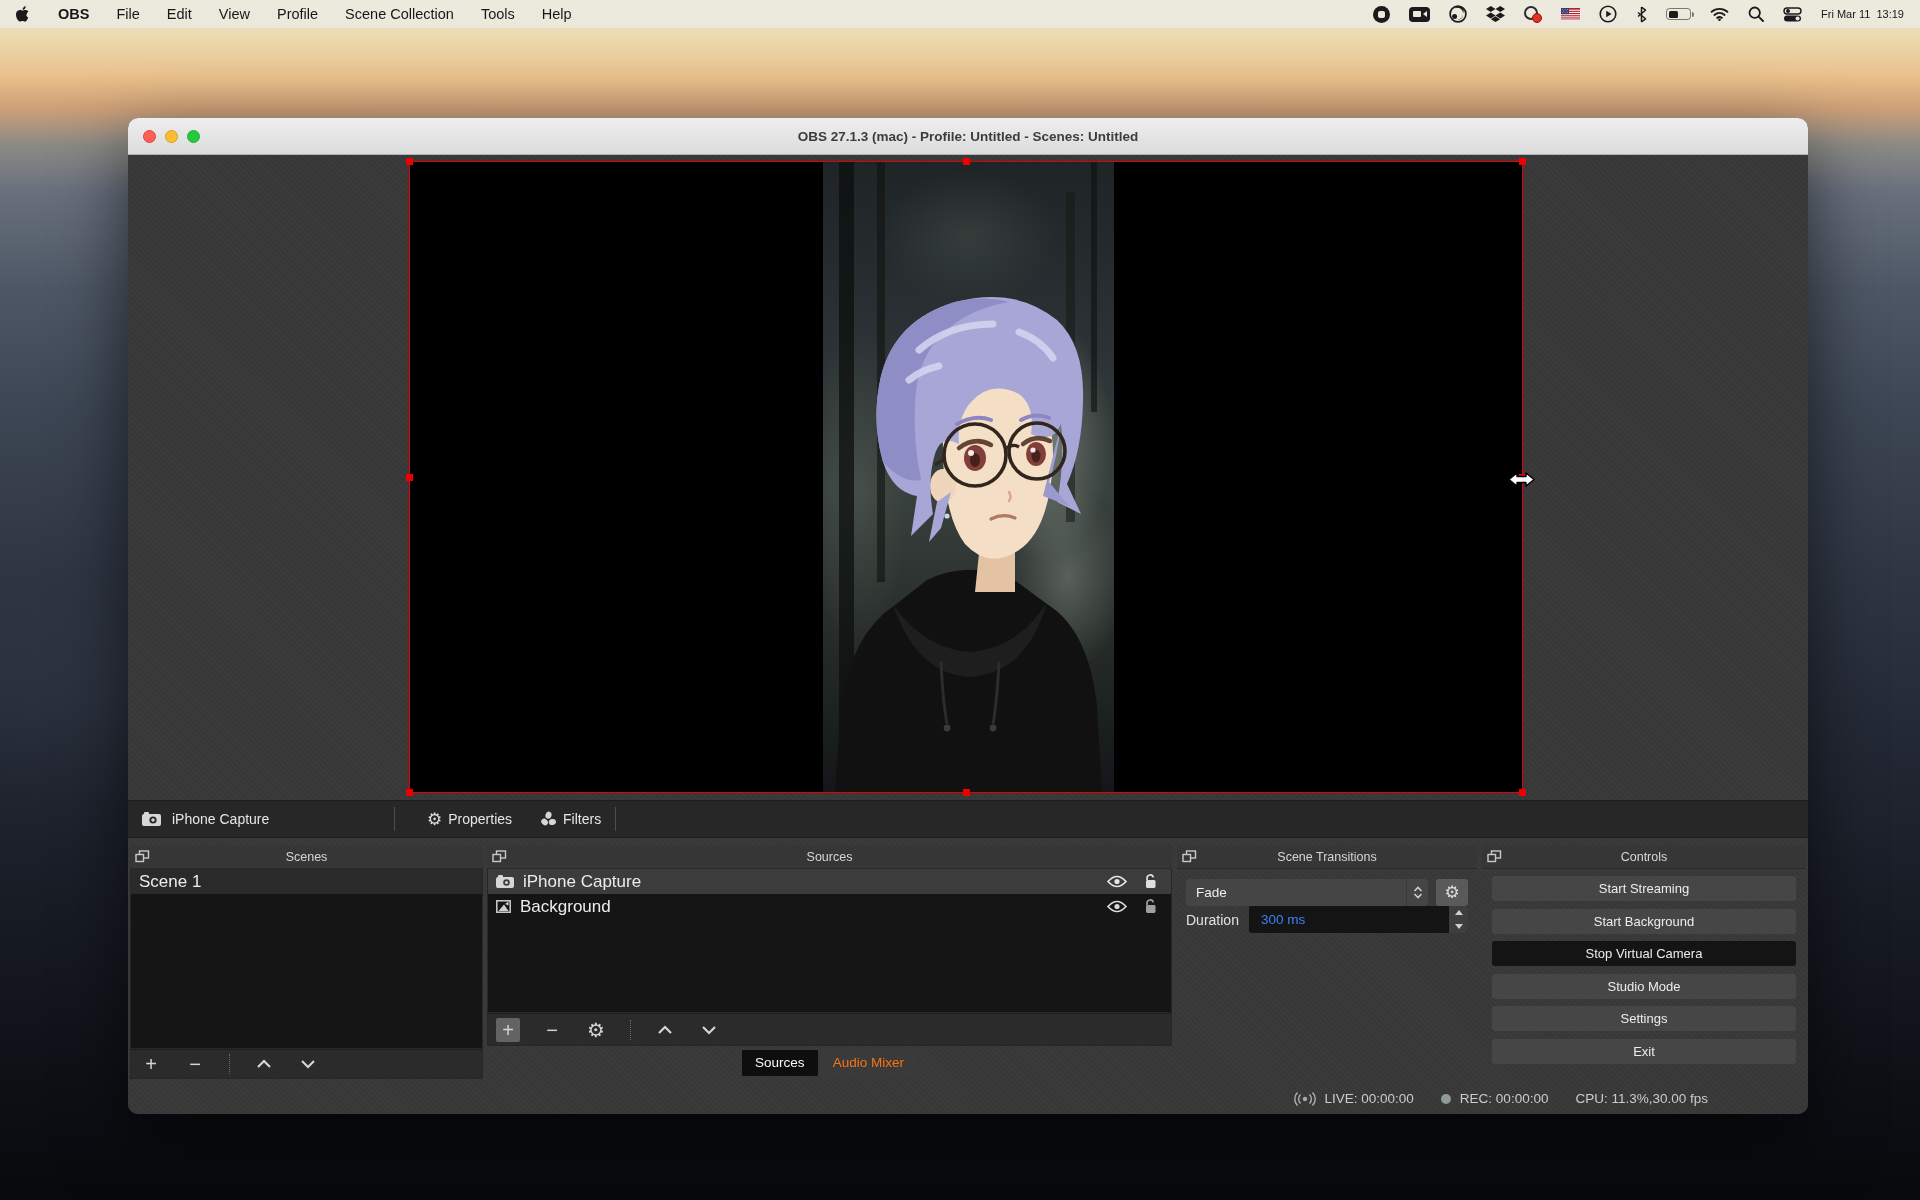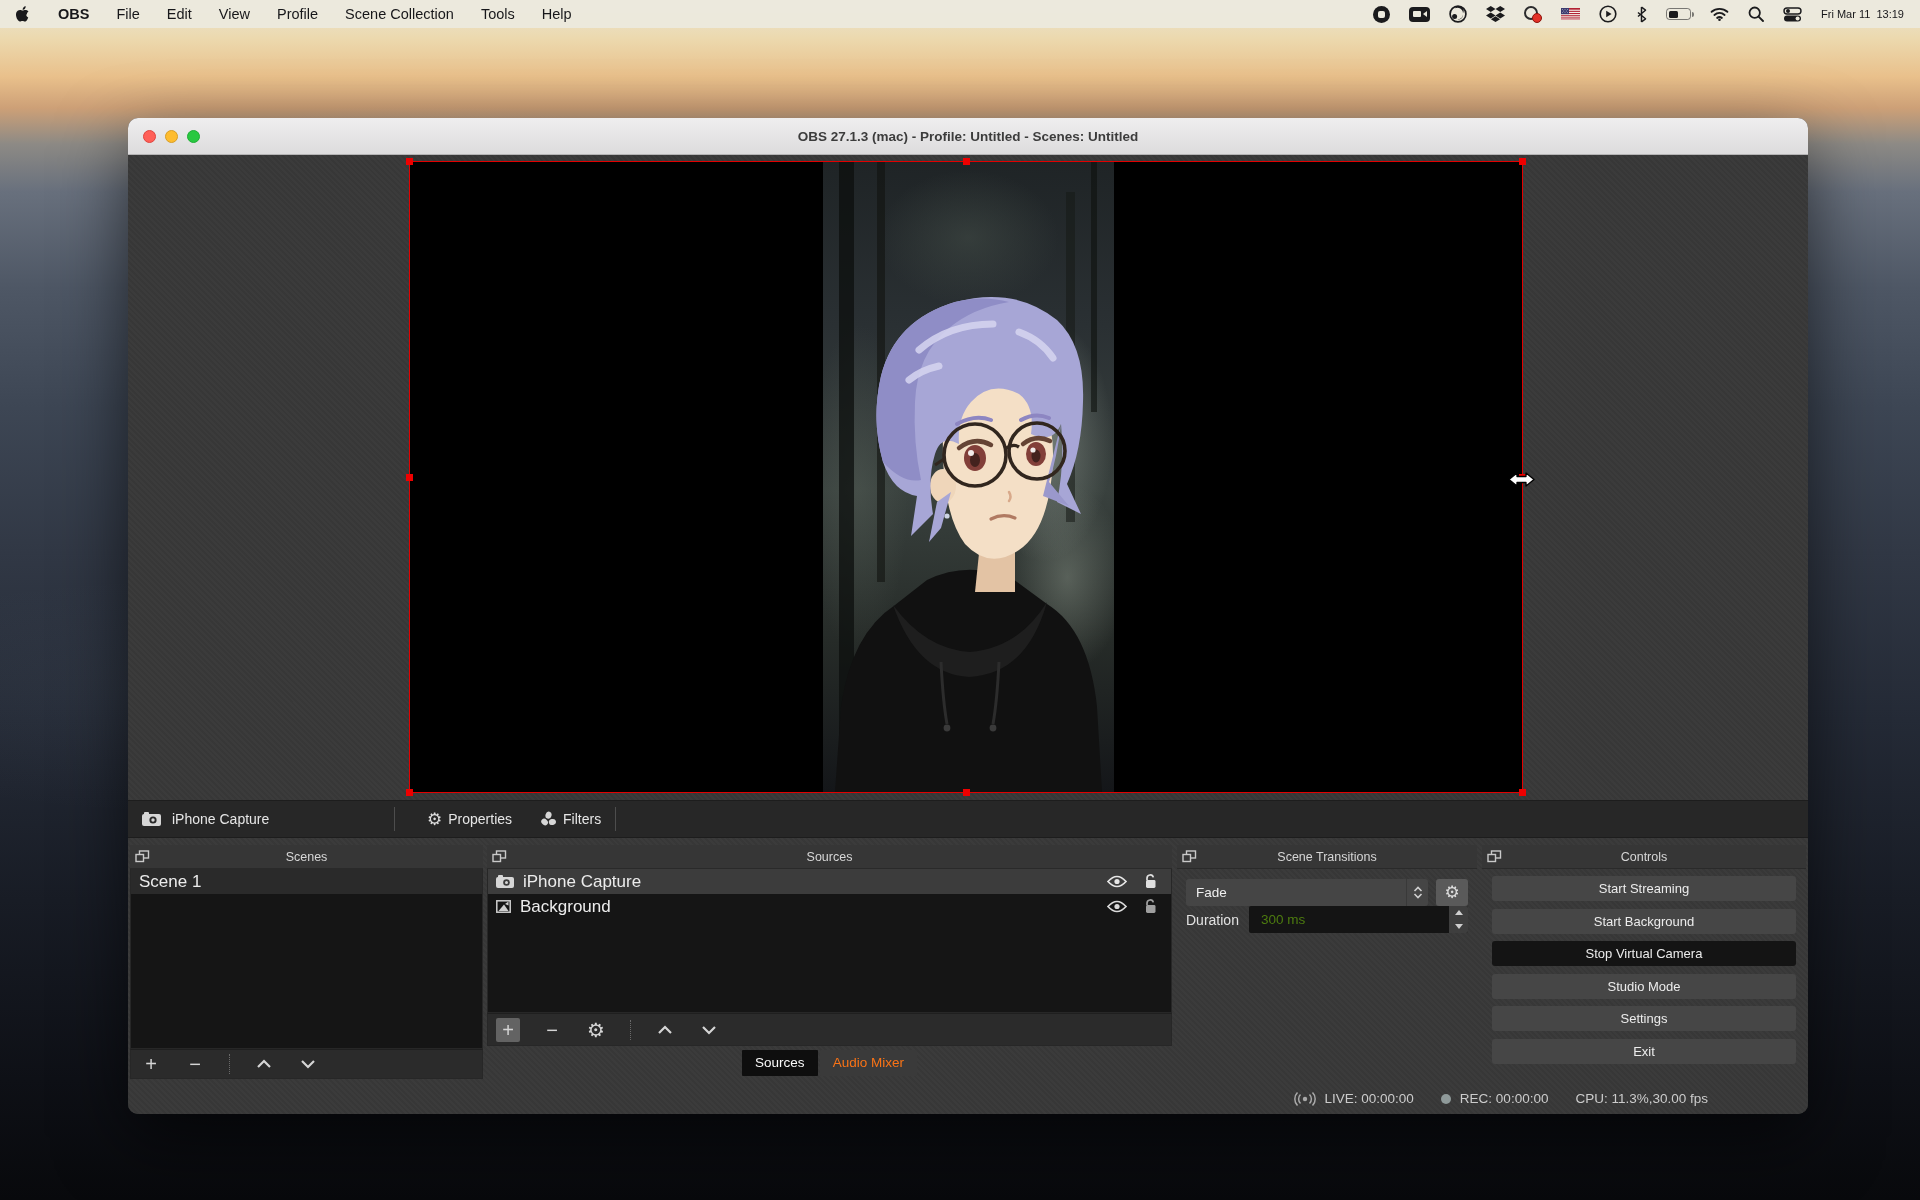--- a/index.html
+++ b/index.html
@@ -122,21 +122,21 @@
   .trans-body { padding:10px 9px; }
   .trans-row { display:flex; align-items:center; gap:8px; }
   .combo { flex:1; height:27px; background:#454545; border-radius:3px; display:flex; align-items:center;
     padding-left:10px; font-size:13.5px; color:#f0f0f0; }
   .combo-spin { margin-left:auto; width:22px; height:100%; border-left:1px solid #393939;
     display:flex; flex-direction:column; align-items:center; justify-content:center; gap:1px; }
   .gearbtn { width:32px; height:27px; background:#5a5a5a; border-radius:3px;
     display:flex; align-items:center; justify-content:center; }
   .dur-row { display:flex; align-items:center; gap:10px; }
   .dur-label { font-size:14px; color:#e2e2e2; }
-  .numbox { flex:1; height:27px; background:#141414; border-radius:2px; color:#4d7c0f; font-size:13.5px;
+  .numbox { flex:1; height:27px; background:#141414; border-radius:2px; color:#3b82f6; font-size:13.5px;
     display:flex; align-items:center; padding:0 12px; position:relative;text-align:center; }
   .spin-col { position:absolute; right:0; top:0; bottom:0; width:19px; background:#3e3e3e;
     border-radius:0 2px 2px 0; display:flex; flex-direction:column; }
   .spin-col > div { flex:1; display:flex; align-items:center; justify-content:center; }
   .arr-up { width:0; height:0; border-left:4.5px solid transparent; border-right:4.5px solid transparent; border-bottom:5.5px solid #cfcfcf; }
   .arr-dn { width:0; height:0; border-left:4.5px solid transparent; border-right:4.5px solid transparent; border-top:5.5px solid #cfcfcf; }
 
   .controls-body { padding:7px 10px 0; display:flex; flex-direction:column; gap:7.5px; }
   .cbtn { height:25px; background:#464646; border:none; border-radius:3px; color:#ececec;
     font-size:13px; font-family:inherit; display:flex; align-items:center; justify-content:center; }

